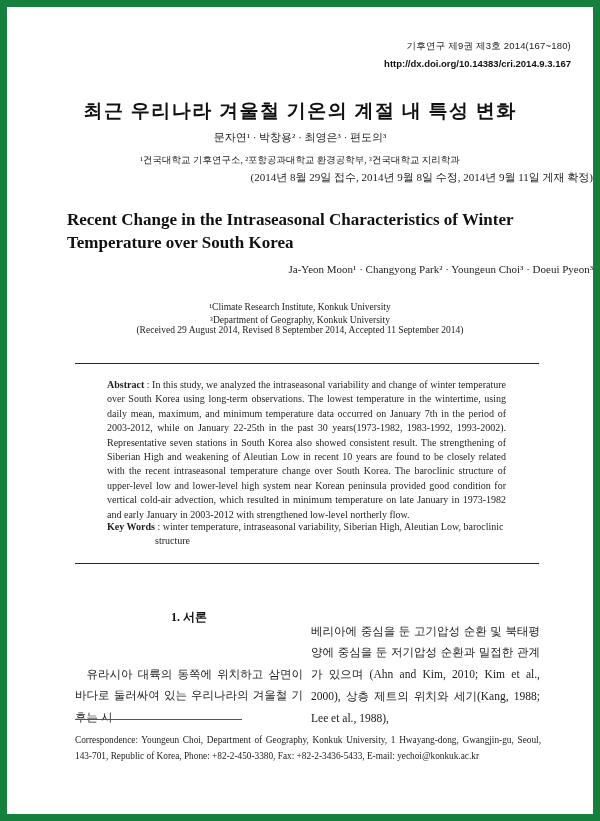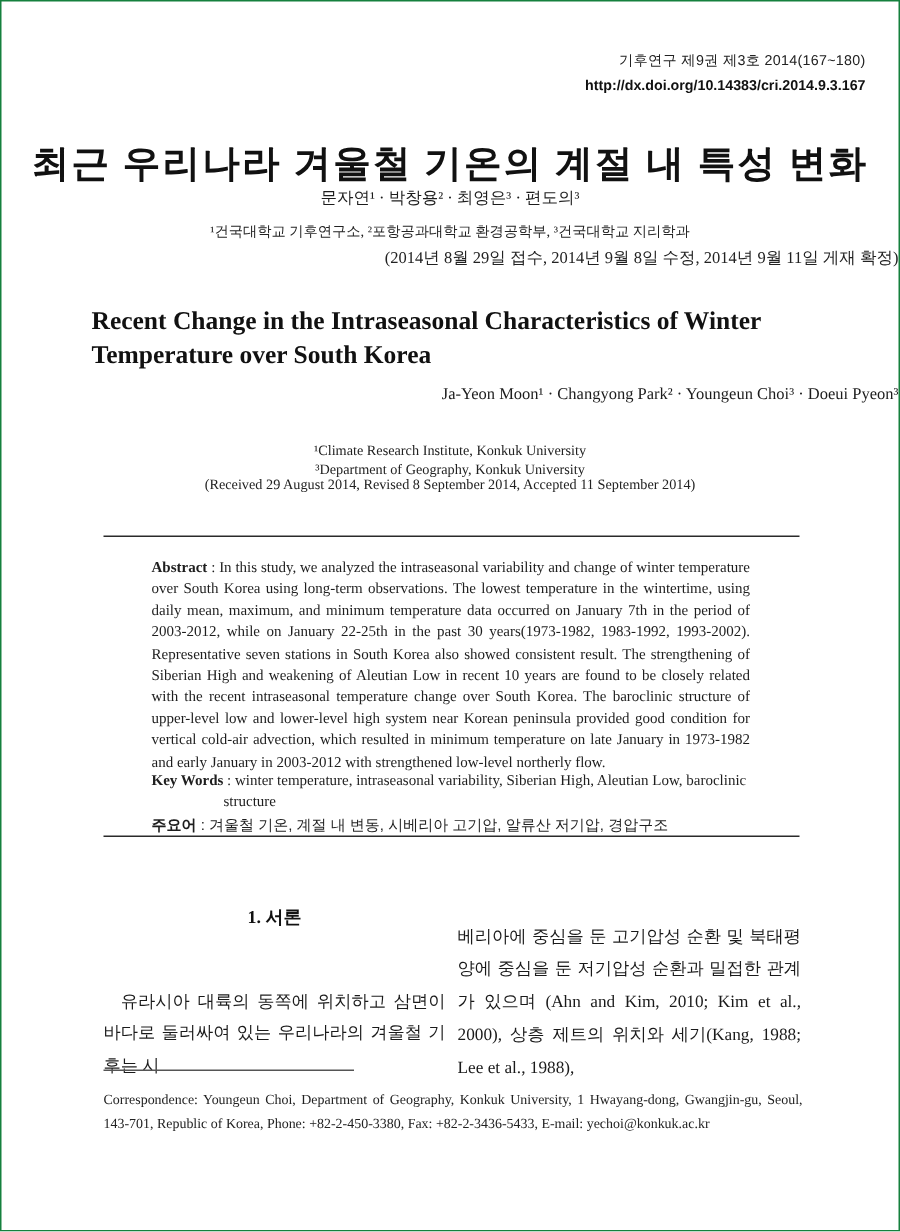--- a/index.html
+++ b/index.html
@@ -1,33 +1,33 @@
 <!DOCTYPE html>
 <html><head>
 <meta charset="utf-8">
 <style>
   html,body{margin:0;padding:0;background:#f6f6f6;}
   .page{
     position:relative;
     width:600px;height:821px;
     margin:0 auto;
     background:#ffffff;
-    border:1px solid #15803d;
+    border:7px solid #15803d;
     box-sizing:border-box;
     font-family:"Liberation Serif","DejaVu Serif",serif;
     color:#1c1c1c;
     overflow:hidden;
   }
   .abs{position:absolute;}
   
   .journal-header{top:33px;right:22px;text-align:right;font-family:"Liberation Sans","DejaVu Sans",sans-serif;}
   .journal-line{font-size:9.5px;color:#222;letter-spacing:0.2px;}
   .doi-line{font-size:9.5px;font-weight:bold;color:#111;margin-top:5px;}
   
-  .k-title{top:91px;left:0;width:100%;text-align:center;font-size:25px;font-weight:bold;letter-spacing:1.5px;color:#111;}
+  .k-title{top:91px;left:0;width:100%;text-align:center;font-size:19px;font-weight:bold;letter-spacing:1.5px;color:#111;}
   .k-authors{top:123px;left:0;width:100%;text-align:center;font-size:11px;}
   .k-affil{top:147px;left:0;width:100%;text-align:center;font-size:9.5px;color:#222;}
   .k-dates{top:163px;left:0;width:100%;text-align:right;font-size:11px;color:#222;}
   
   .e-title{top:201px;left:60px;width:480px;text-align:left;font-size:17px;font-weight:bold;line-height:23px;color:#111;}
   .e-authors{top:256px;left:0;width:100%;text-align:right;font-size:11px;}
   .e-affil{top:294px;left:0;width:100%;text-align:center;font-size:9.5px;line-height:13px;color:#222;}
   .e-received{top:318px;left:0;width:100%;text-align:center;font-size:9.5px;color:#222;}
   
   .rule{height:1px;background:#2a2a2a;}
@@ -68,21 +68,20 @@
   <div class="abs e-authors">Ja-Yeon Moon¹ · Changyong Park² · Youngeun Choi³ · Doeui Pyeon³</div>
   <div class="abs e-affil">
     <div>¹Climate Research Institute, Konkuk University</div>
     <div>³Department of Geography, Konkuk University</div>
   </div>
   <div class="abs e-received">(Received  29 August 2014, Revised  8 September 2014, Accepted  11 September 2014)</div>
 
   <div class="abs rule rule-top"></div>
   <p class="abs abstract"><b>Abstract</b><span> : In this study, we analyzed the intraseasonal variability and change of winter temperature over South Korea using long-term observations. The lowest temperature in the wintertime, using daily mean, maximum, and minimum temperature data occurred on January 7th in the period of 2003-2012, while on January 22-25th in the past 30 years(1973-1982, 1983-1992, 1993-2002). Representative seven stations in South Korea also showed consistent result. The strengthening of Siberian High and weakening of Aleutian Low in recent 10 years are found to be closely related with the recent intraseasonal temperature change over South Korea. The baroclinic structure of upper-level low and lower-level high system near Korean peninsula provided good condition for vertical cold-air advection, which resulted in minimum temperature on late January in 1973-1982 and early January in 2003-2012 with strengthened low-level northerly flow.</span></p>
   <p class="abs kw"><b>Key Words</b><span> : winter temperature, intraseasonal variability, Siberian High, Aleutian Low, baroclinic structure</span></p>
-  <p class="abs kw-ko"><b>주요어</b><span> : 겨울철 기온, 계절 내 변동, 시베리아 고기압, 알류산 저기압, 경압구조</span></p>
   <div class="abs rule rule-bottom"></div>
 
   <div class="abs sec-heading">1. 서론</div>
   <p class="abs col-left">유라시아 대륙의 동쪽에 위치하고 삼면이 바다로 둘러싸여 있는 우리나라의 겨울철 기후는 시</p>
   <p class="abs col-right">베리아에 중심을 둔 고기압성 순환 및 북태평양에 중심을 둔 저기압성 순환과 밀접한 관계가 있으며 (Ahn and Kim, 2010; Kim et al., 2000), 상층 제트의 위치와 세기(Kang, 1988; Lee et al., 1988),</p>
 
   <div class="abs rule rule-foot"></div>
   <p class="abs correspondence">Correspondence: Youngeun Choi, Department of Geography, Konkuk University, 1 Hwayang-dong, Gwangjin-gu, Seoul, 143-701, Republic of Korea, Phone: +82-2-450-3380, Fax: +82-2-3436-5433, E-mail: yechoi@konkuk.ac.kr</p>
 
 </div>

